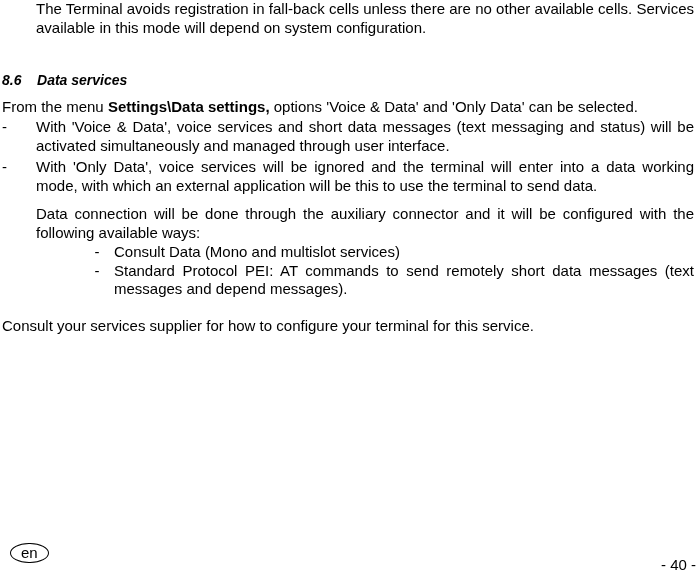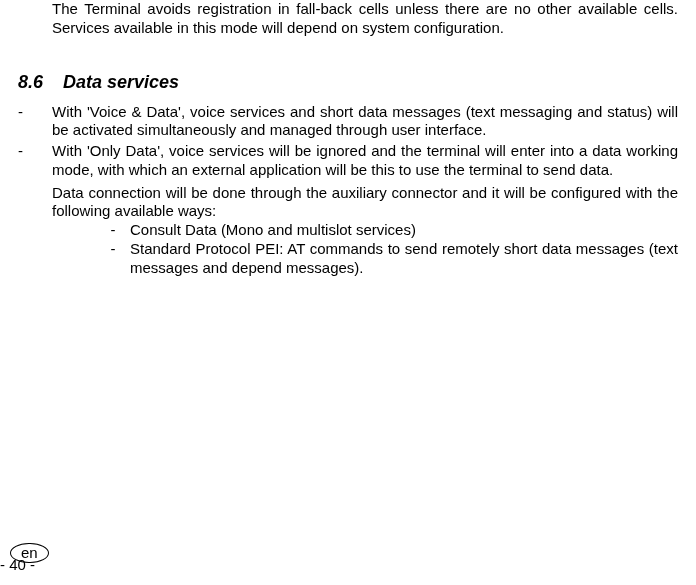--- a/index.html
+++ b/index.html
@@ -8,36 +8,36 @@
       margin: 0;
       padding: 0;
       width: 696px;
       height: 585px;
       background: #fff;
       color: #000;
       position: relative;
       box-sizing: border-box;
     }
     .page {
-      padding: 0 18px;
+      padding: 0 2px;
     }
     .indent-para {
       margin-left: 34px;
       text-align: justify;
       line-height: 1.25;
     }
     .left-para {
       text-align: justify;
       line-height: 1.25;
       margin-top: 18px;
     }
     .section-heading {
       font-weight: bold;
       font-style: italic;
-      font-size: 18px;
+      font-size: 14px;
       margin-top: 34px;
       margin-bottom: 10px;
     }
     .body-para {
       text-align: justify;
       line-height: 1.25;
     }
     .bold {
       font-weight: bold;
     }
@@ -62,28 +62,28 @@
     .sublist {
       margin-left: 78px;
     }
     .sublist .list-item {
       margin-top: 0;
     }
     .cont-para {
       margin-left: 34px;
       text-align: justify;
       line-height: 1.25;
-      margin-top: 4px;
+      margin-top: 10px;
     }
     .footer {
       position: absolute;
       bottom: 12px;
       left: 0;
       width: 100%;
-      text-align: left;
+      text-align: right;
       font-size: 15px;
     }
     .lang-badge {
       position: absolute;
       bottom: 22px;
       left: 10px;
       border: 1.5px solid #000;
       border-radius: 50% / 50%;
       padding: 1px 10px;
       font-size: 15px;
@@ -94,20 +94,23 @@
 <body>
 
 <div class="page">
   <div class="indent-para">The Terminal avoids registration in fall-back cells unless there are no other available cells. Services available in this mode will depend on system configuration.</div>
 
 
   <div class="section-heading">
     <span>8.6</span>&nbsp;&nbsp;&nbsp;&nbsp;<span>Data services</span>
   </div>
 
+  <div class="body-para">
+    <span>From the menu </span><span class="bold">Settings\Data settings,</span><span> options 'Voice &amp; Data' and 'Only Data' can be selected.</span>
+  </div>
 
   <div class="list-item">
     <div class="dash-col">-</div>
     <div class="list-text">With 'Voice &amp; Data', voice services and short data messages (text messaging and status) will be activated simultaneously and managed through user interface.</div>
   </div>
 
   <div class="list-item">
     <div class="dash-col">-</div>
     <div class="list-text">With 'Only Data', voice services will be ignored and the terminal will enter into a data working mode, with which an external application will be this to use the terminal to send data.</div>
   </div>
@@ -118,16 +121,17 @@
     <div class="list-item">
       <div class="dash-col2">-</div>
       <div class="list-text">Consult Data (Mono and multislot services)</div>
     </div>
     <div class="list-item">
       <div class="dash-col2">-</div>
       <div class="list-text">Standard Protocol PEI: AT commands to send remotely short data messages (text messages and depend messages).</div>
     </div>
   </div>
 
+  <div class="left-para">Consult your services supplier for how to configure your terminal for this service.</div>
 </div>
 
 <div class="footer">- 40 -</div>
 <div class="lang-badge">en</div>
 
 </body></html>

